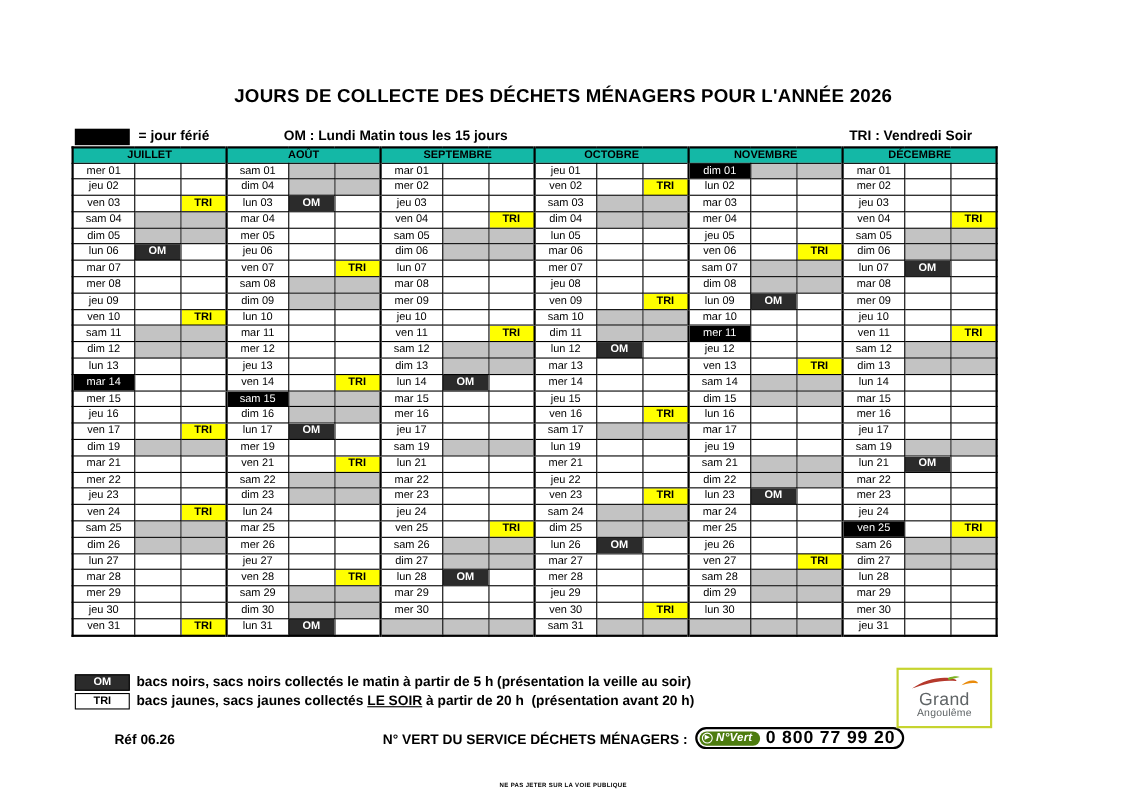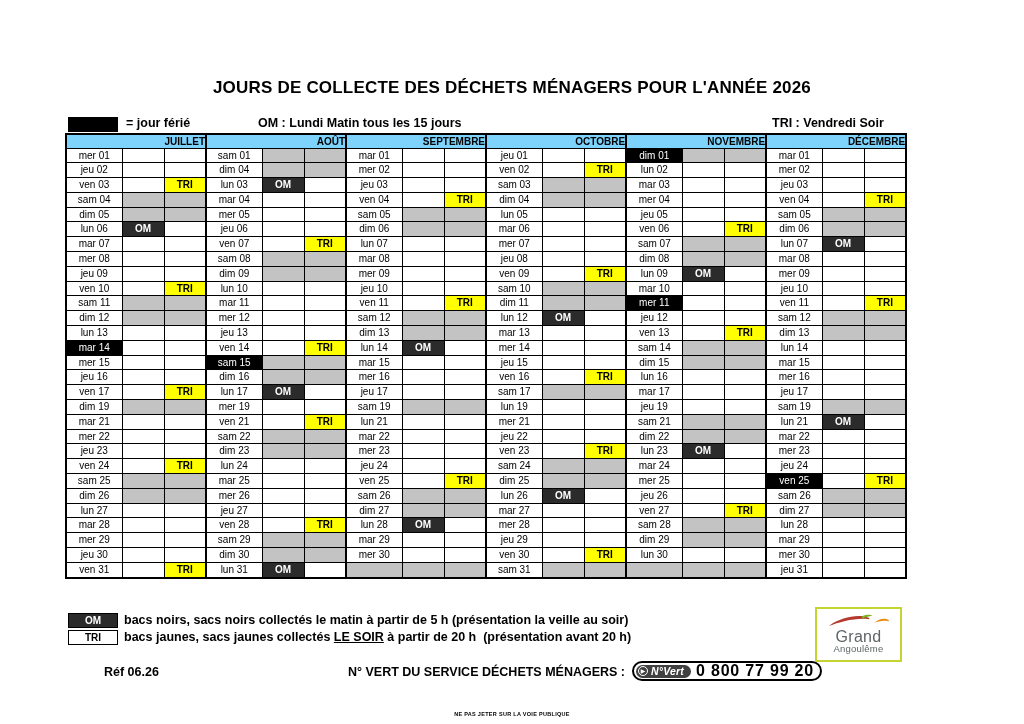--- a/index.html
+++ b/index.html
@@ -17,22 +17,22 @@
   .lg-holiday { position:absolute; left:126px; top:116px; font-size:12.5px; font-weight:bold; }
   .lg-om { position:absolute; left:258px; top:116px; font-size:12.5px; font-weight:bold; }
   .lg-tri { position:absolute; left:772px; top:116px; font-size:12.5px; font-weight:bold; }
   
   table.cal {
     position:absolute; left:65px; top:133px; width:840px;
     border-collapse:collapse; table-layout:fixed; border:2px solid #000;
   }
   col.col-d { width:56px; } col.col-m { width:42px; }
   .cal th {
-    height:14px; font-size:10px; font-weight:bold; text-align:right;
-    border:1px solid #000; padding:0; background:#7dd3fc;
+    height:14px; font-size:10px; font-weight:bold; text-align:center;
+    border:1px solid #000; padding:0; background:#14b8a6;
   }
   .cal td {
     height:13.8px; font-size:10px; text-align:center; vertical-align:middle;
     border:1px solid #000; padding:0; line-height:13.8px; background:#fff;
     overflow:hidden; white-space:nowrap;
   }
   .cal .ms { border-left:2px solid #000; }
   .cal td.we { background:#c3c3c3; }
   .cal td.empty { background:#c3c3c3; }
   .cal td.hol { background:#000; color:#fff; }
@@ -51,21 +51,21 @@
   .lb-text .u { text-decoration:underline; }
   
   .f-ref { position:absolute; left:68px; top:665px; font-size:12.5px; font-weight:bold;padding-left:36px; }
   .f-nvert-label { position:absolute; left:348px; top:665px; font-size:12.5px; font-weight:bold; }
   .nvert-badge {
     position:absolute; left:632px; top:661px; height:20px;
     display:inline-flex; align-items:center; border:2px solid #000; border-radius:11px;
     background:#fff; padding:1px 6px 1px 2px;
   }
   .nvert-pill {
-    background:#404040; color:#fff; border-radius:8px; height:13px;
+    background:#4d7c0f; color:#fff; border-radius:8px; height:13px;
     display:inline-flex; align-items:center; padding:0 7px 0 2px; gap:3px;
   }
   .phone-icon {
     width:10px; height:10px; border:1px solid #fff; border-radius:50%;
     display:inline-flex; align-items:center; justify-content:center;
     font-size:6px; line-height:1; color:#fff;
   }
   .nvert-name { font-size:10.5px; font-weight:bold; font-style:italic; letter-spacing:0.2px; }
   .nvert-num { font-size:16px; font-weight:bold; margin-left:5px; letter-spacing:0.8px; }
   .ga-logo {

